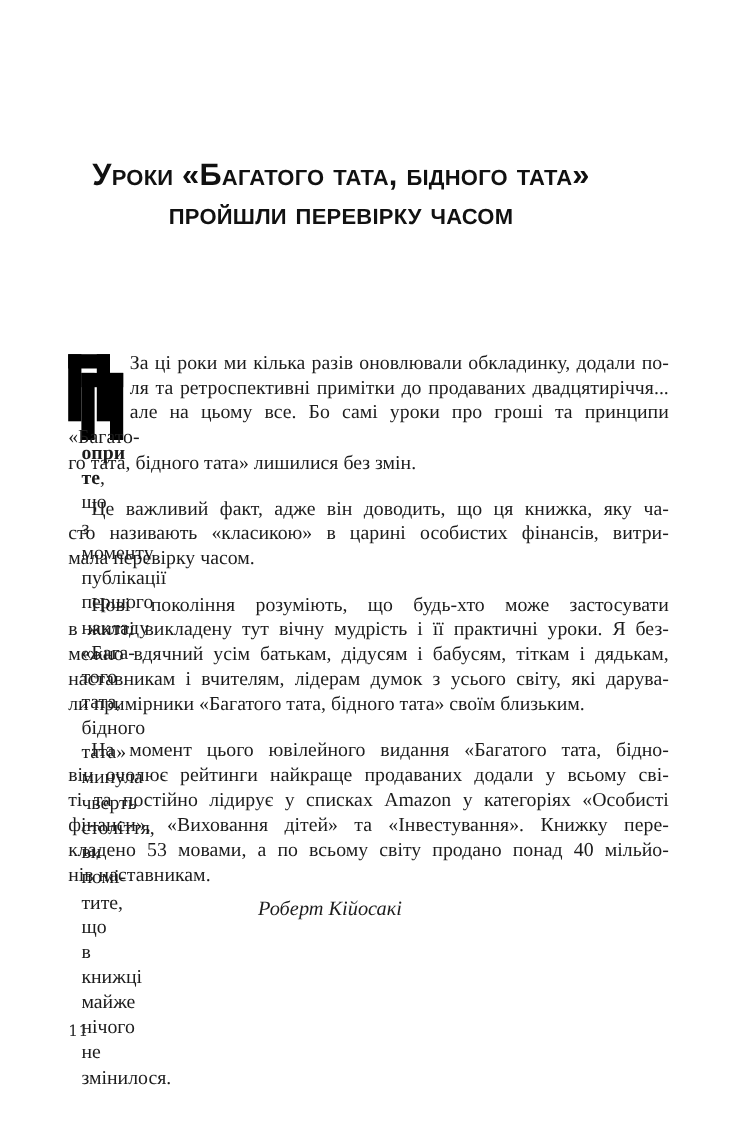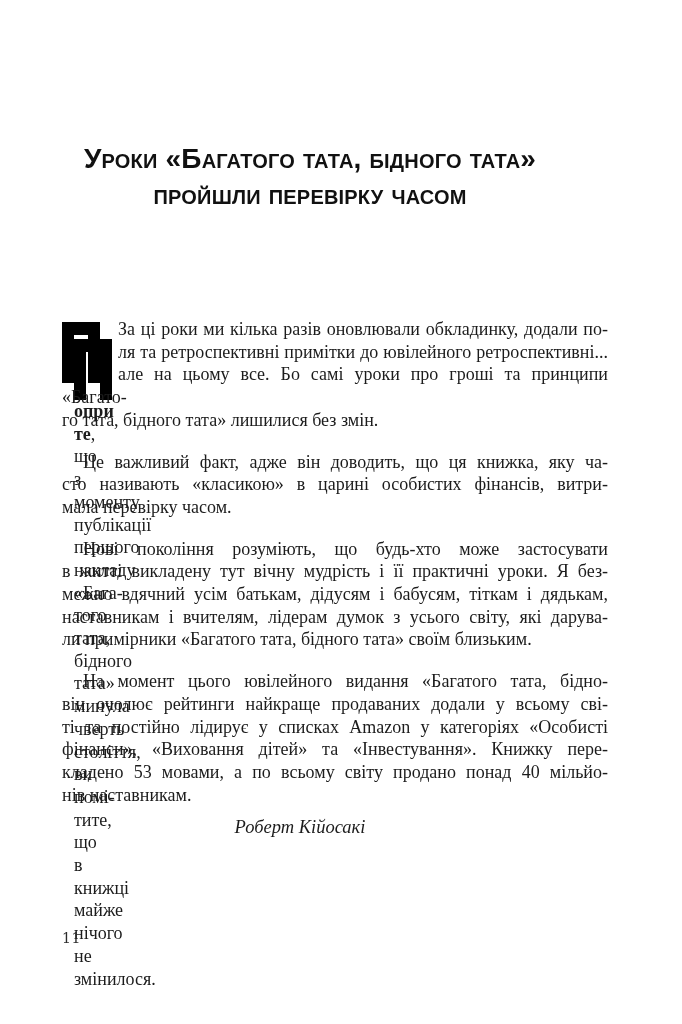--- a/index.html
+++ b/index.html
@@ -103,21 +103,21 @@
       <div class="para dropcap">
         <span class="dropcap">
           <span class="sr">П</span>
         </span>
         <div class="line"><span class="lead">опри те</span>, що з моменту публікації першого накладу «Бага-</div>
         <div class="line">того тата, бідного тата» минула чверть століття, ви помі-</div>
         <div class="line last">тите, що в книжці майже нічого не змінилося.</div>
       </div>
       <div class="para flush">
         <div class="line">За ці роки ми кілька разів оновлювали обкладинку, додали по-</div>
-        <div class="line">ля та ретроспективні примітки до ювілейного ретроспективні...</div>
+        <div class="line">ля та ретроспективні примітки до продаваних двадцятиріччя...</div>
         <div class="line">але на цьому все. Бо самі уроки про гроші та принципи «Багато-</div>
         <div class="line last">го тата, бідного тата» лишилися без змін.</div>
       </div>
       <div class="para indent">
         <div class="line">Це важливий факт, адже він доводить, що ця книжка, яку ча-</div>
         <div class="line">сто називають «класикою» в царині особистих фінансів, витри-</div>
         <div class="line last">мала перевірку часом.</div>
       </div>
       <div class="para indent">
         <div class="line">Нові покоління розуміють, що будь-хто може застосувати</div>

